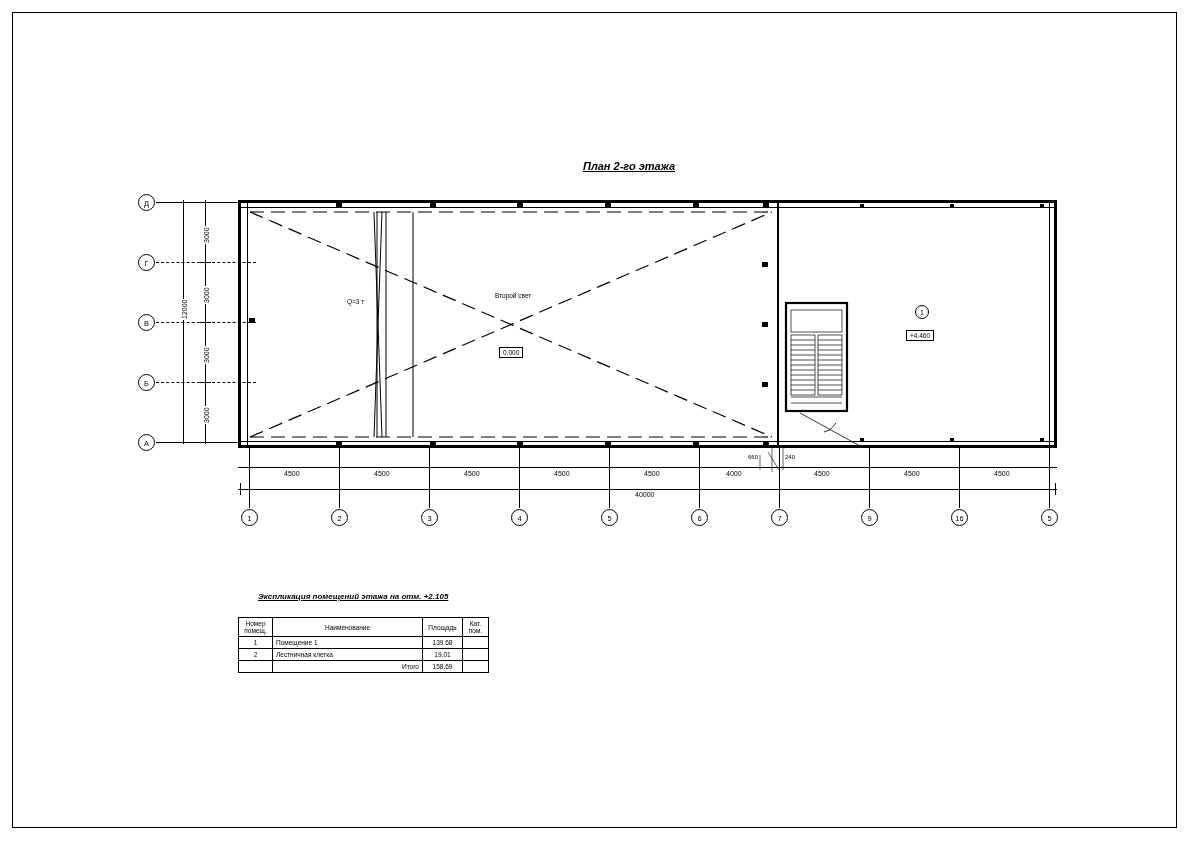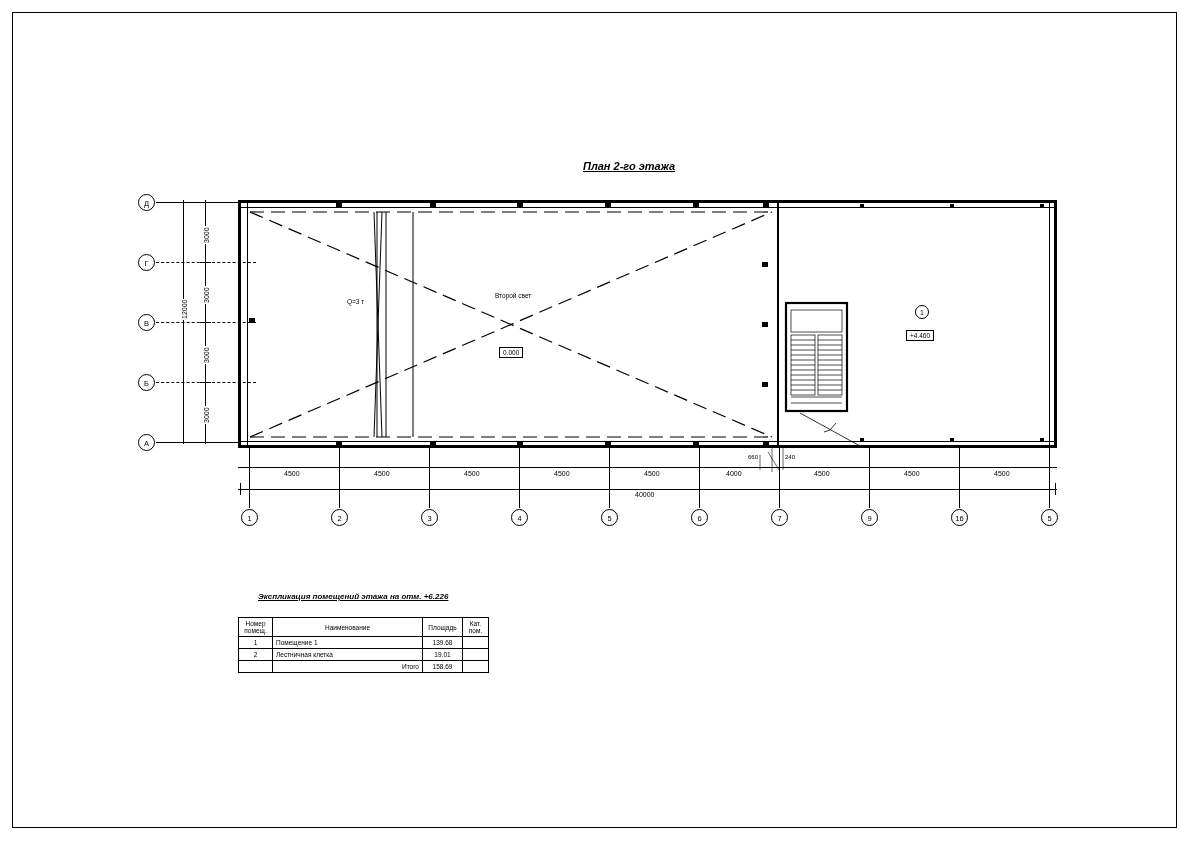--- a/index.html
+++ b/index.html
@@ -309,21 +309,21 @@
   <div class="bubble" style="left:331px; top:509px;">2</div>
   <div class="bubble" style="left:421px; top:509px;">3</div>
   <div class="bubble" style="left:511px; top:509px;">4</div>
   <div class="bubble" style="left:601px; top:509px;">5</div>
   <div class="bubble" style="left:691px; top:509px;">6</div>
   <div class="bubble" style="left:771px; top:509px;">7</div>
   <div class="bubble" style="left:861px; top:509px;">9</div>
   <div class="bubble" style="left:951px; top:509px;">16</div>
   <div class="bubble" style="left:1041px; top:509px;">5</div>
 
-  <div class="expl-title" style="left:258px; top:592px;">Экспликация помещений этажа на отм. +6.226</div>
+  <div class="expl-title" style="left:258px; top:592px;">Экспликация помещений этажа на отм. +2.105</div>
 
   <table class="expl-table" style="left:238px; top:617px;">
     <thead>
       <tr>
         <th class="c-num">
           <div>Номер</div>
           <div>помещ.</div>
         </th>
         <th class="c-name" style="text-align:center;">Наименование</th>
         <th class="c-area">Площадь</th>

